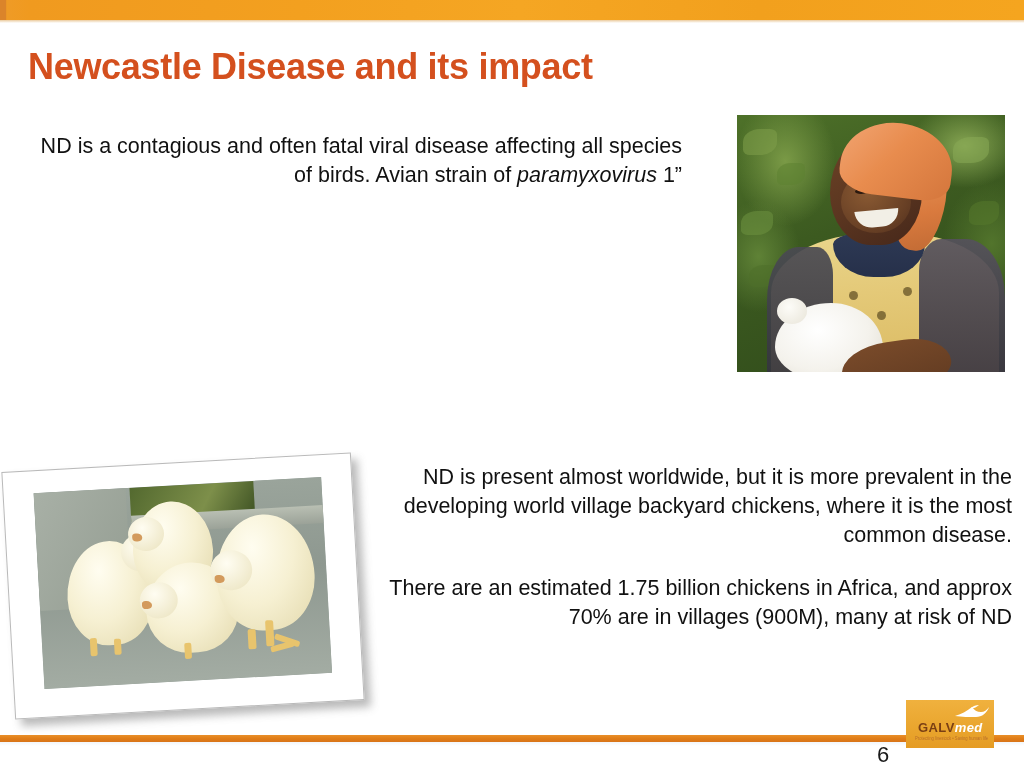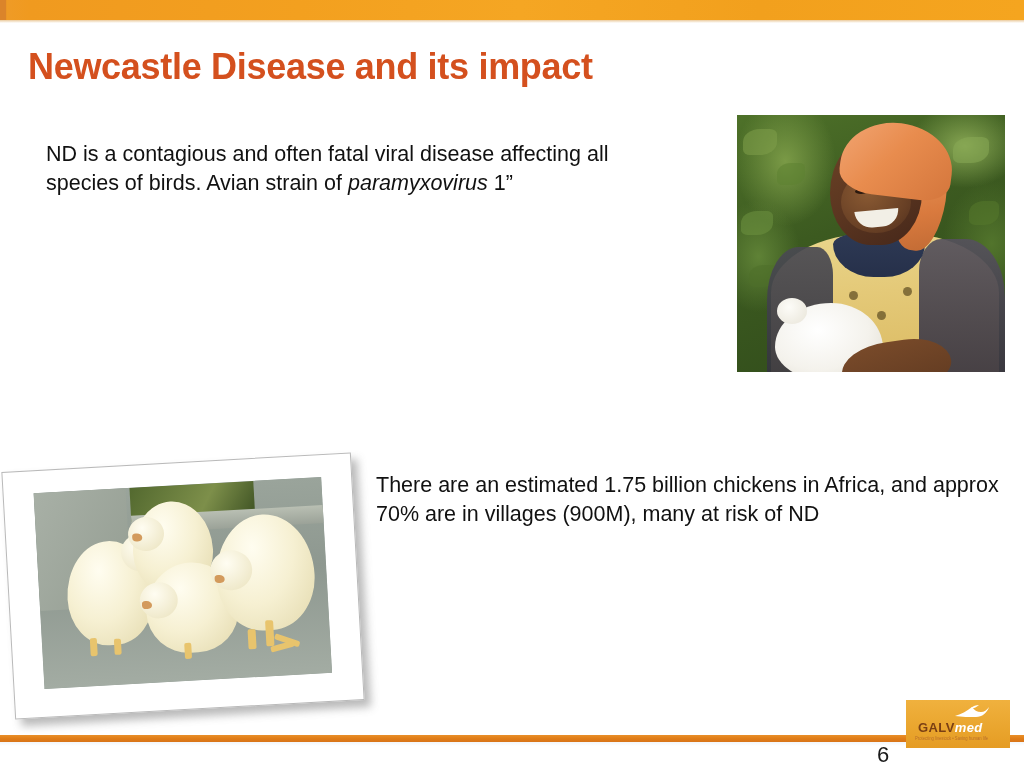--- a/index.html
+++ b/index.html
@@ -70,21 +70,21 @@
     color: #d4501e;
     white-space: nowrap;
   }
 
   
   .body-text {
     font-size: 21.5px;
     line-height: 29px;
     color: #111111;
   }
-  .para { margin: 16px; }
+  .para { margin: 8px; text-align: right; }
   .para + .para { margin-top: 28px; }
   em.sci { font-style: italic; }
 
   .col-left {
     position: absolute;
     left: 30px; top: 124px;
     width: 660px;
   }
 
   .col-lower-right {
@@ -289,21 +289,21 @@
   .pc-leg {
     position: absolute;
     background: #e8c46d;
     border-radius: 2px;
   }
 
   
   .logo {
     position: absolute;
     left: 906px; top: 700px;
-    width: 104px; height: 48px;
+    width: 88px; height: 48px;
     background: linear-gradient(180deg, #f0b13e 0%, #eaa62f 55%, #e59c24 100%);
     overflow: hidden;
   }
   .logo-bird {
     position: absolute;
     left: 48px; top: 4px;
     width: 36px; height: 16px;
   }
   .logo-word {
     position: absolute;
@@ -417,20 +417,21 @@
       <div class="pc-chick-head" style="left:172px; top:68px;  width:42px; height:40px;"></div>
       <div class="pc-beak" style="left:176px; top:92px;"></div>
       <div class="pc-leg" style="left:224px; top:140px; width:8px;  height:26px;"></div>
       <div class="pc-leg" style="left:206px; top:148px; width:8px;  height:20px;"></div>
       <div class="pc-leg" style="left:232px; top:158px; width:26px; height:6px; transform:rotate(22deg);"></div>
       <div class="pc-leg" style="left:228px; top:164px; width:24px; height:6px; transform:rotate(-12deg);"></div>
     </div>
   </div>
 
   <div class="col-lower-right body-text">
+    <p class="para">ND is present almost worldwide, but it is more prevalent in the developing world village backyard chickens, where it is the most common disease.</p>
     <p class="para">There are an estimated 1.75 billion chickens in Africa, and approx 70% are in villages (900M), many at risk of ND</p>
   </div>
 
   <div class="bottom-bar"></div>
   <div class="bottom-bar-glow"></div>
 
   <div class="logo">
     <svg class="logo-bird" viewBox="0 0 36 16">
       <path d="M1 12 C8 10, 13 7, 18 3 C20 6, 23 8, 27 8 C30 8, 33 6, 35 3 C33 9, 28 13, 22 13 C15 13, 8 13, 1 12 Z" fill="#ffffff"></path>
       <path d="M17 4 C19 2, 22 1, 25 1 C23 3, 20 4, 17 5 Z" fill="#ffffff"></path>

